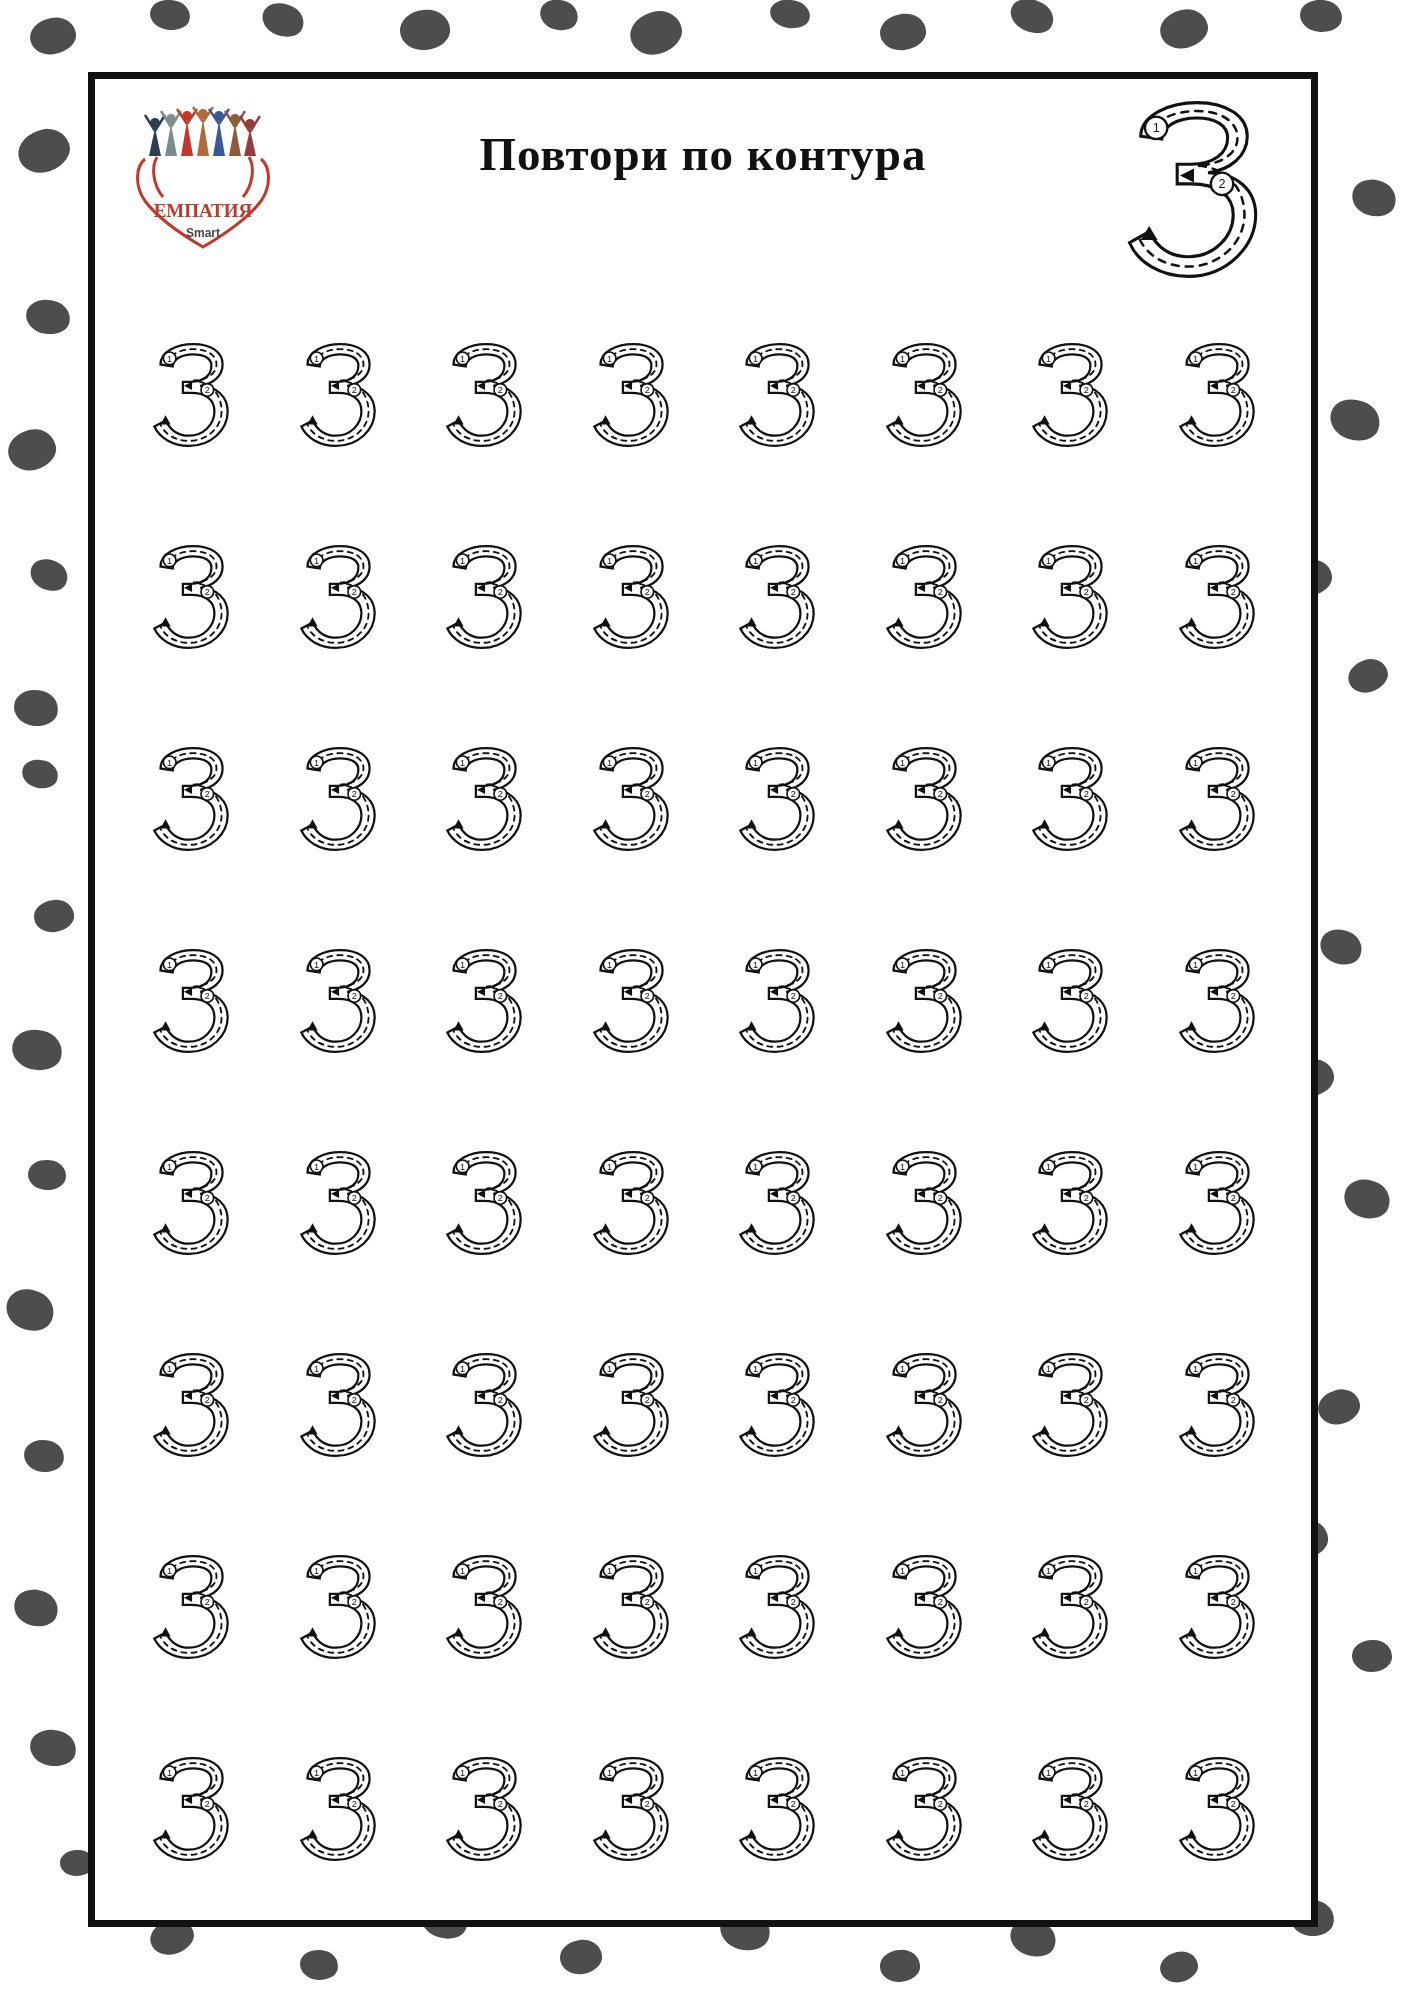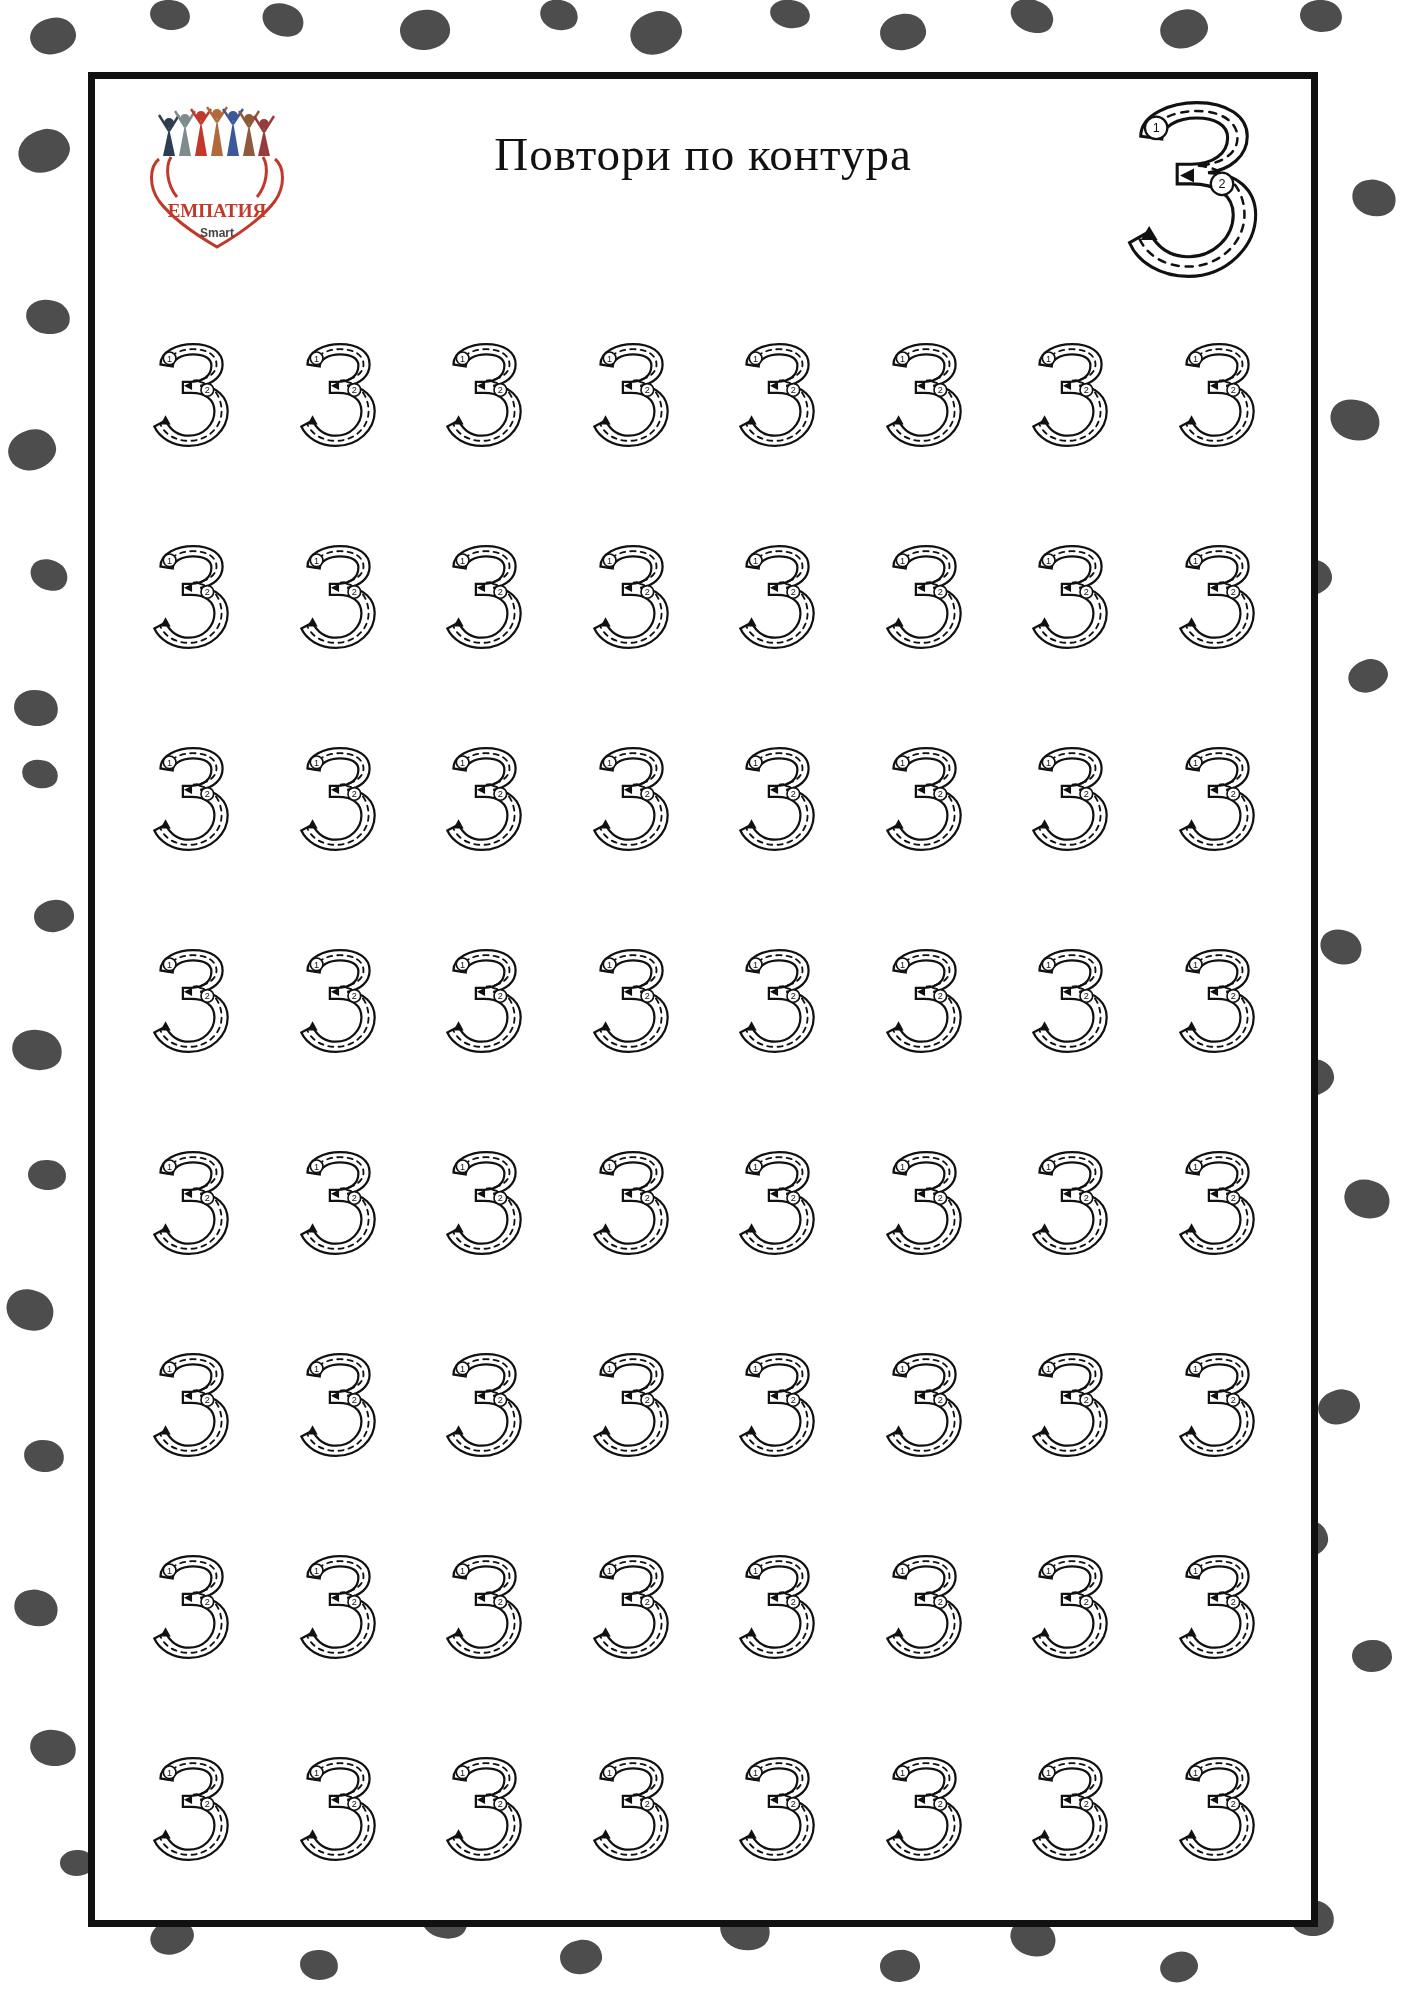--- a/index.html
+++ b/index.html
@@ -42,33 +42,33 @@
     z-index: 5;
   }
 
   
   #header {
     position: relative;
     height: 215px;
   }
   #logo {
     position: absolute;
-    left: 42px;
+    left: 28px;
     top: 22px;
     width: 160px;
     height: 160px;
   }
   #page-title {
     position: absolute;
     left: 0;
     right: 0;
     top: 48px;
     text-align: center;
     font-family: "Liberation Serif", serif;
-    font-weight: normal;
+    font-weight: bold;
     font-size: 47px;
     letter-spacing: 1px;
     color: #111111;
   }
   #big-sample {
     position: absolute;
     right: 32px;
     top: 18px;
     width: 170px;
     height: 185px;

